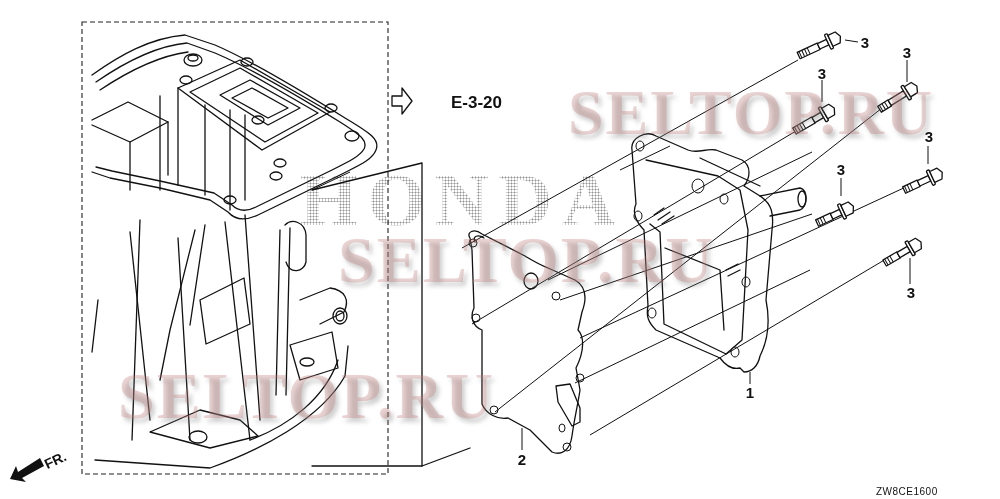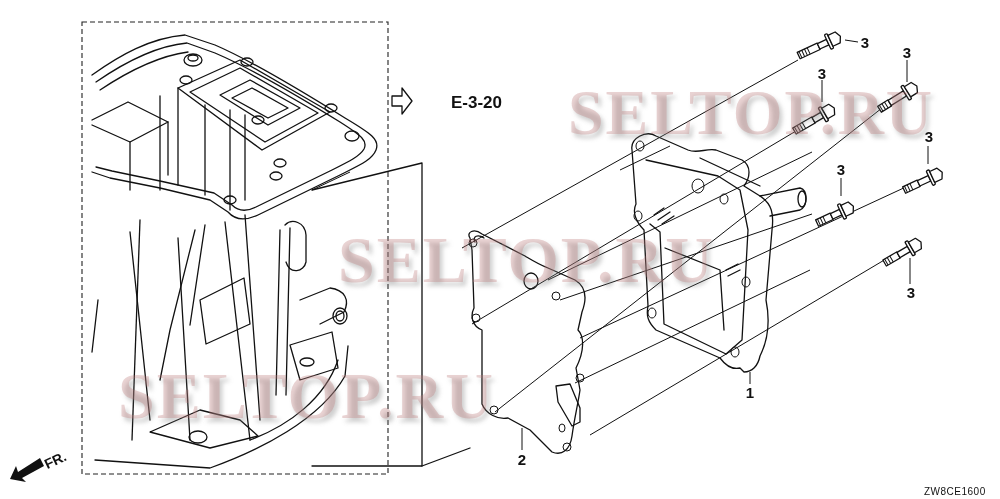--- a/index.html
+++ b/index.html
@@ -29,20 +29,21 @@
     color: transparent; white-space: nowrap; letter-spacing: 10px; pointer-events: none;
     background-image: radial-gradient(circle, rgba(60,60,60,0.55) 0.9px, transparent 1.1px);
     background-size: 3px 3px; -webkit-background-clip: text; background-clip: text;
   }
 </style>
 </head>
 <body>
 
 <div id="canvas">
 
+  <div class="wm-honda" style="left:300px; top:158px; font-size:74px;">HONDA</div>
 
   <svg class="art" width="1000" height="499" viewBox="0 0 1000 499">
 
     <rect class="dash" x="82" y="22" width="306" height="452"></rect>
 
     <g>
 
       <path class="ln" d="M92,75 C120,55 150,38 185,35 L215,45 C250,60 300,90 345,118 C372,134 380,140 376,150 C372,160 360,165 340,175 L258,215 C245,221 235,220 228,212 L210,200 L160,188 L110,178 L92,172"></path>
       <path class="ln" d="M96,82 C125,62 155,46 187,43 L215,53 C250,68 298,96 340,122 C362,136 368,141 364,149 C360,156 350,161 332,170 L256,207 C246,212 238,211 232,205 L214,193 L160,181 L112,171 L96,167"></path>
       <path class="ln" d="M100,90 C130,70 158,56 188,52"></path>
@@ -223,14 +224,14 @@
 
   <div class="callout" style="left:750px; top:392px;">1</div>
   <div class="callout" style="left:522px; top:459px;">2</div>
   <div class="callout" style="left:865px; top:42px;">3</div>
   <div class="callout" style="left:822px; top:73px;">3</div>
   <div class="callout" style="left:907px; top:52px;">3</div>
   <div class="callout" style="left:841px; top:169px;">3</div>
   <div class="callout" style="left:929px; top:136px;">3</div>
   <div class="callout" style="left:911px; top:292px;">3</div>
 
-  <div class="code-label" style="left:924px; top:486px;">ZW8CE1600</div>
+  <div class="code-label" style="left:876px; top:486px;">ZW8CE1600</div>
 </div>
 
 </body></html>

